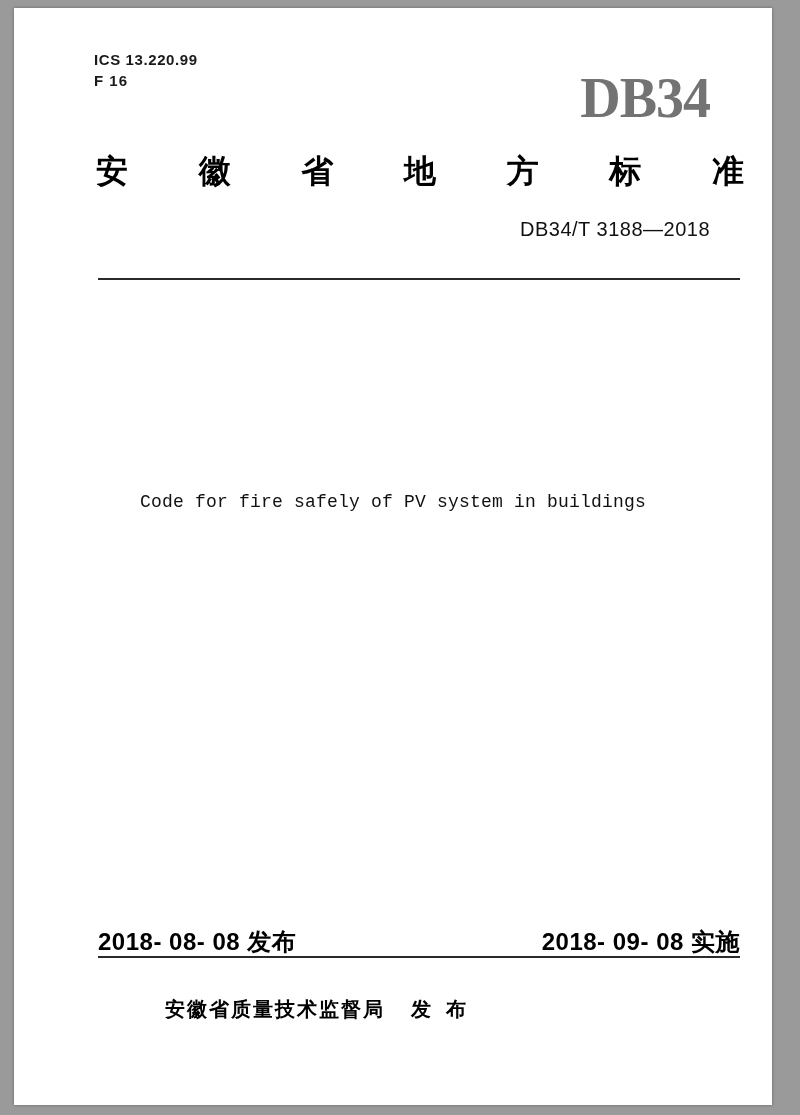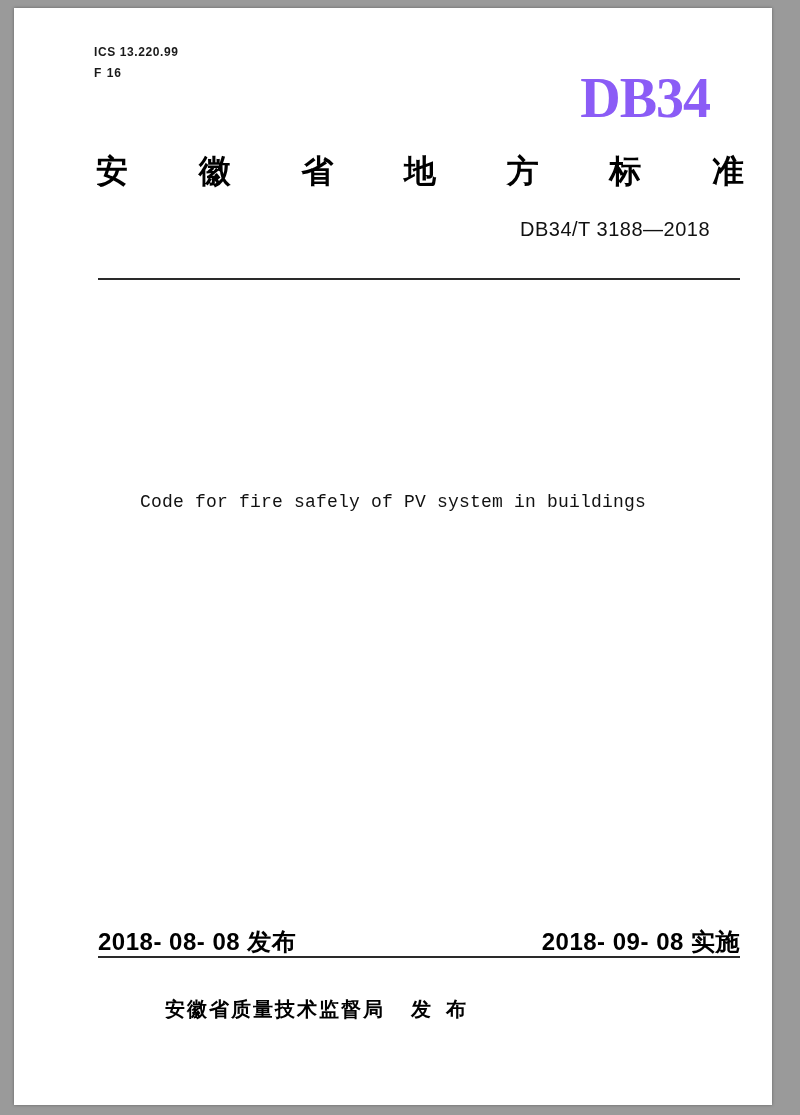--- a/index.html
+++ b/index.html
@@ -26,39 +26,39 @@
     position: absolute;
     left: 0;
     top: 0;
     width: 758px;
     height: 1097px;
     padding: 0;
   }
   .ics-block {
     position: absolute;
     left: 80px;
-    top: 34px;
+    top: 41px;
     font-family: "Liberation Sans", sans-serif;
-    font-size: 12px;
+    font-size: 15px;
     font-weight: bold;
     color: #1a1a1a;
     letter-spacing: 0.6px;
     line-height: 21px;
   }
   .ics-line2 {
     letter-spacing: 1px;
   }
   .db-logo {
     position: absolute;
     right: 62px;
     top: 58px;
     font-family: "Liberation Serif", serif;
     font-weight: bold;
     font-size: 56px;
-    color: #8b5cf6;
+    color: #737373;
     letter-spacing: -1px;
   }
   .province-std {
     position: absolute;
     left: 82px;
     top: 142px;
     width: 648px;
     display: flex;
     justify-content: space-between;
     font-family: "DejaVu Sans", sans-serif;

